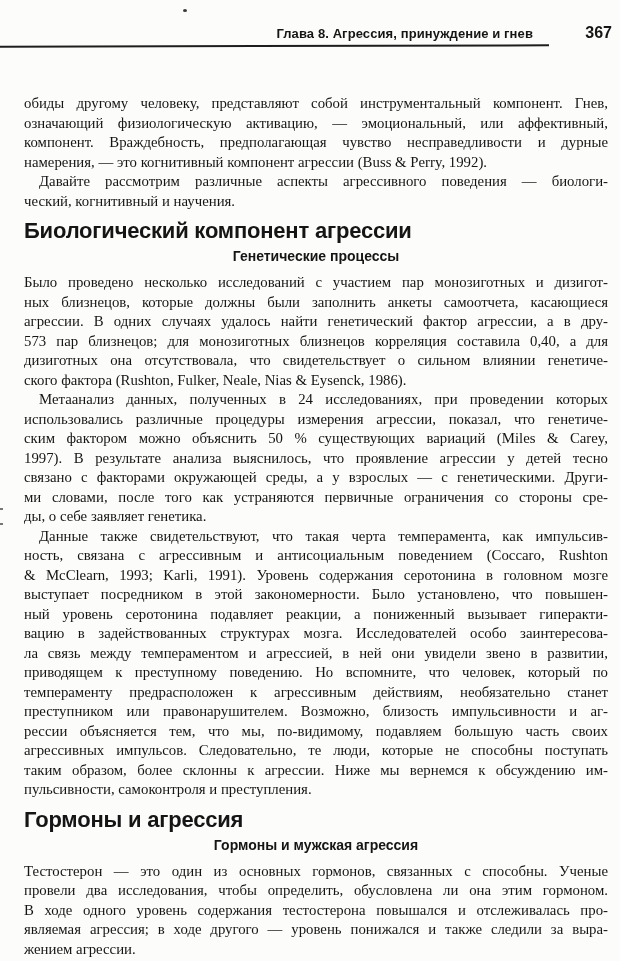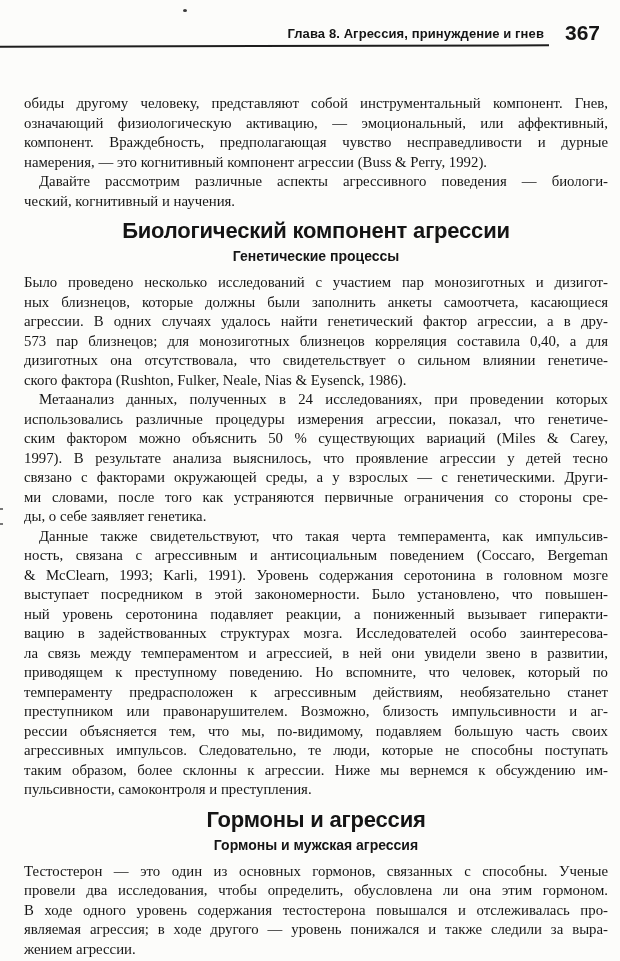--- a/index.html
+++ b/index.html
@@ -14,48 +14,48 @@
     font-family: "Liberation Serif", serif;
   }
   
   .running-header { position: absolute; top: 24px; left: 0; width: 100%; height: 24px; }
   .head-rule {
     position: absolute; left: 0; top: 21px;
     width: 549px; height: 2px; background: #1d1d1d;
     transform: skewY(-0.15deg);
   }
   .running-head {
-    position: absolute; right: 76px; top: 0;
+    position: absolute; right: 87px; top: 0;
     font-family: "Liberation Sans", sans-serif;
     font-weight: bold; font-size: 13px; line-height: 20px;
     letter-spacing: 0.1px; white-space: nowrap;
   }
   .page-number {
-    position: absolute; right: 20px; top: -2px;
+    position: absolute; right: 8px; top: -2px;
     font-family: "Liberation Sans", sans-serif;
-    font-weight: bold; font-size: 21px; line-height: 22px;
+    font-weight: bold; font-size: 16px; line-height: 22px;
   }
   
   .page-body {
     position: absolute; top: 57px; left: 24px; width: 584px;
     font-size: 14.8px;
     margin-top: 37px;
   }
   .paragraph { margin: 0; }
   .line {
     line-height: 19.5px;
     text-align: justify;
     text-align-last: justify;
   }
   .line.last { text-align: right; text-align-last: left; }
   .line.indent { padding-left: 15px; }
   .heading1 {
     font-family: "Liberation Sans", sans-serif;
     font-weight: bold; font-size: 22px; line-height: 26px;
-    text-align: center; margin: 7px 0 2px 0;
+    margin: 7px 0 2px 0;
     letter-spacing: -0.2px;
   }
   .heading2 {
     font-family: "Liberation Sans", sans-serif;
     font-weight: bold; font-size: 14px; line-height: 21px;
     text-align: center; margin: 0 0 6px 0;
   }
   
   .artifact-dot {
     position: absolute; left: 183px; top: 9px;
@@ -106,21 +106,21 @@
         <div class="line indent">Метаанализ данных, полученных в 24 исследованиях, при проведении которых</div>
         <div class="line">использовались различные процедуры измерения агрессии, показал, что генетиче-</div>
         <div class="line">ским фактором можно объяснить 50 % существующих вариаций (Miles &amp; Carey,</div>
         <div class="line">1997). В результате анализа выяснилось, что проявление агрессии у детей тесно</div>
         <div class="line">связано с факторами окружающей среды, а у взрослых — с генетическими. Други-</div>
         <div class="line">ми словами, после того как устраняются первичные ограничения со стороны сре-</div>
         <div class="line last">ды, о себе заявляет генетика.</div>
       </div>
       <div class="paragraph">
         <div class="line indent">Данные также свидетельствуют, что такая черта темперамента, как импульсив-</div>
-        <div class="line">ность, связана с агрессивным и антисоциальным поведением (Coccaro, Bergeman</div>
+        <div class="line">ность, связана с агрессивным и антисоциальным поведением (Coccaro, Rushton</div>
         <div class="line">&amp; McClearn, 1993; Karli, 1991). Уровень содержания серотонина в головном мозге</div>
         <div class="line">выступает посредником в этой закономерности. Было установлено, что повышен-</div>
         <div class="line">ный уровень серотонина подавляет реакции, а пониженный вызывает гиперакти-</div>
         <div class="line">вацию в задействованных структурах мозга. Исследователей особо заинтересова-</div>
         <div class="line">ла связь между темпераментом и агрессией, в ней они увидели звено в развитии,</div>
         <div class="line">приводящем к преступному поведению. Но вспомните, что человек, который по</div>
         <div class="line">темпераменту предрасположен к агрессивным действиям, необязательно станет</div>
         <div class="line">преступником или правонарушителем. Возможно, близость импульсивности и аг-</div>
         <div class="line">рессии объясняется тем, что мы, по-видимому, подавляем большую часть своих</div>
         <div class="line">агрессивных импульсов. Следовательно, те люди, которые не способны поступать</div>

